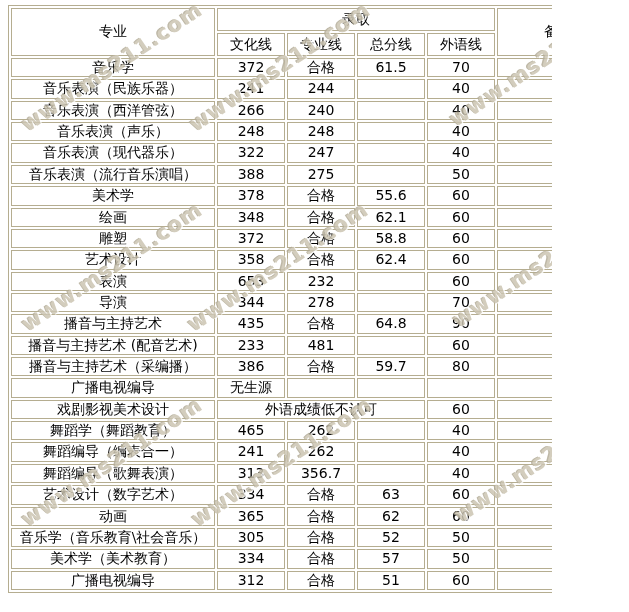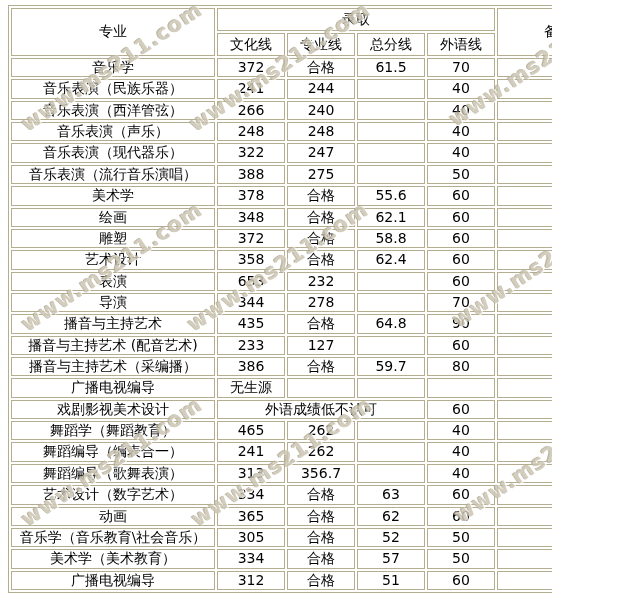--- a/index.html
+++ b/index.html
@@ -192,21 +192,21 @@
           <td>播音与主持艺术</td>
           <td>435</td>
           <td>合格</td>
           <td>64.8</td>
           <td>90</td>
           <td></td>
         </tr>
         <tr>
           <td>播音与主持艺术 (配音艺术)</td>
           <td>233</td>
-          <td>127</td>
+          <td>481</td>
           <td></td>
           <td>60</td>
           <td></td>
         </tr>
         <tr>
           <td>播音与主持艺术（采编播）</td>
           <td>386</td>
           <td>合格</td>
           <td>59.7</td>
           <td>80</td>

